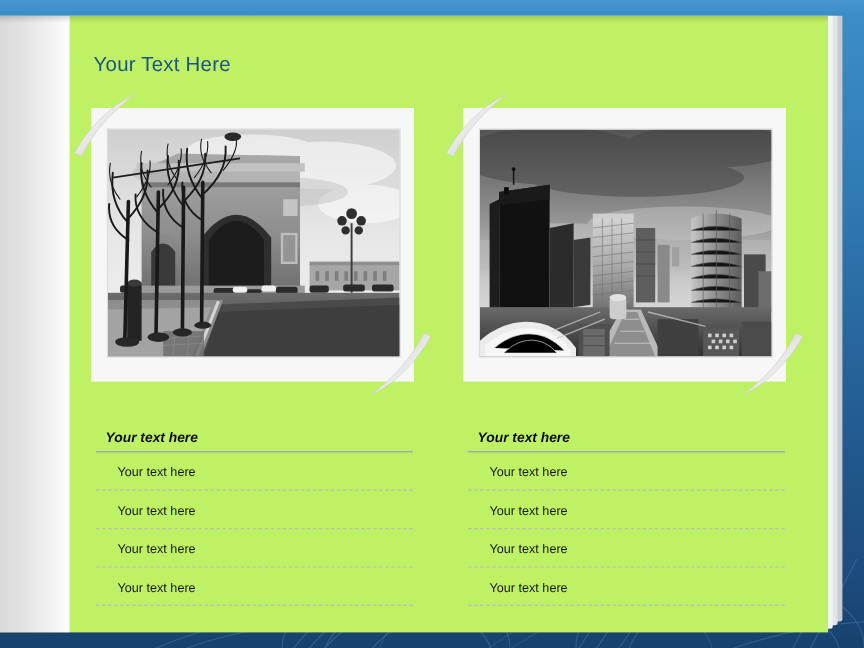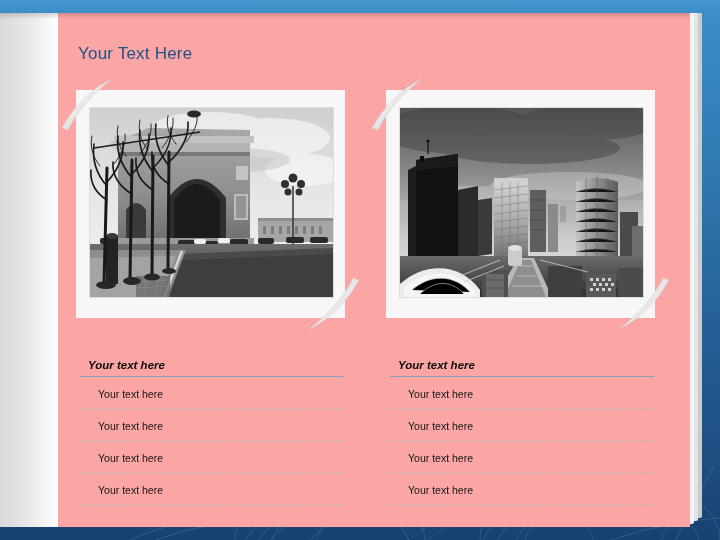--- a/index.html
+++ b/index.html
@@ -53,21 +53,21 @@
   .stack2 { left: 0; top: 13px; width: 698px; height: 508px; background: #e2e5e8; }
   .stack1 { left: 0; top: 13px; width: 694px; height: 511px; background: #f1f3f4; }
 
   
   .page {
     position: absolute;
     left: 0;
     top: 13px;
     width: 690px;
     height: 514px;
-    background: #fca5a5;
+    background: #bef264;
     overflow: hidden;
   }
   
   .page::before {
     content: "";
     position: absolute;
     left: 0; top: 0; bottom: 0;
     width: 58px;
     background: linear-gradient(to right, #d9d9d9 0%, #e4e4e4 38%, #f2f2f2 72%, #ffffff 100%);
   }

